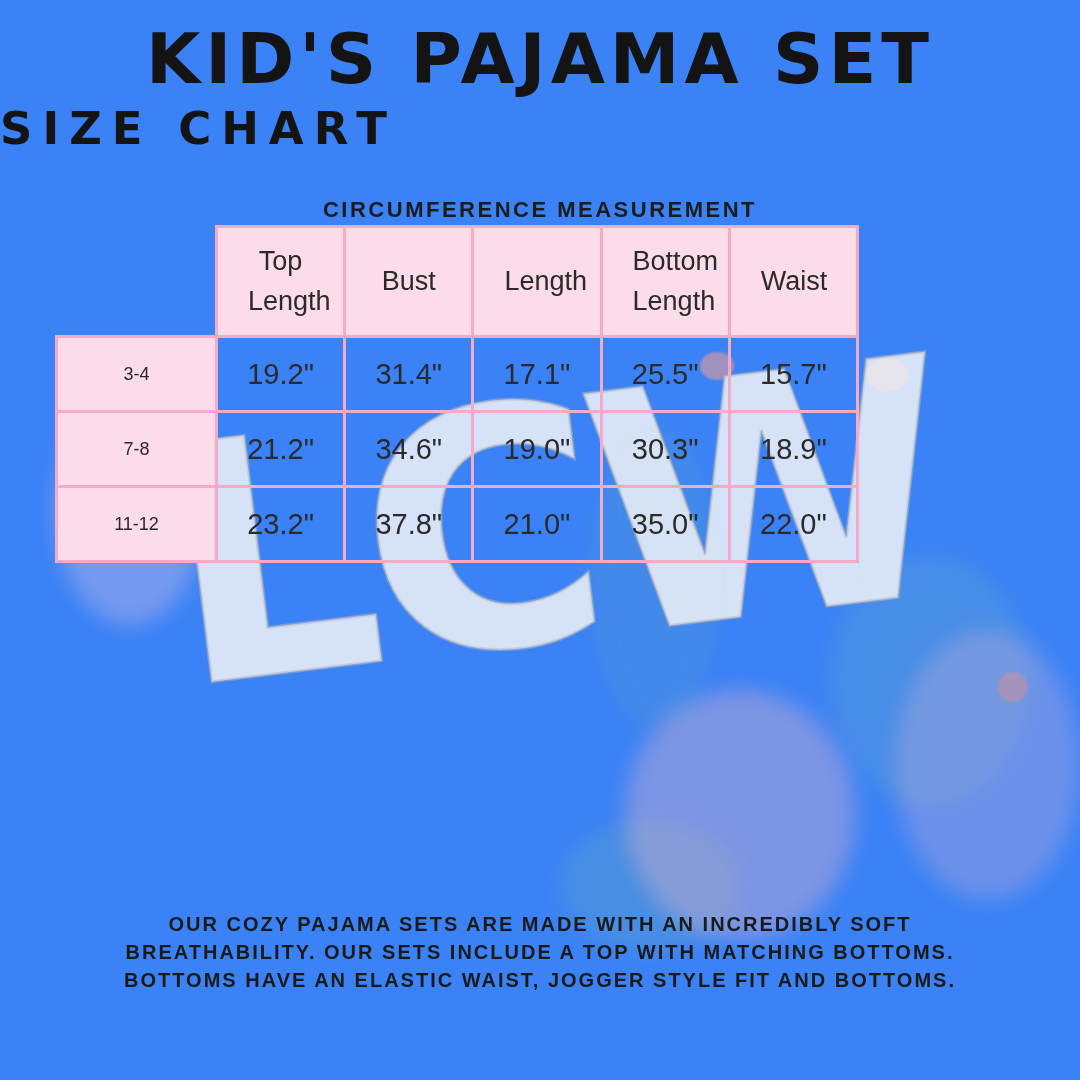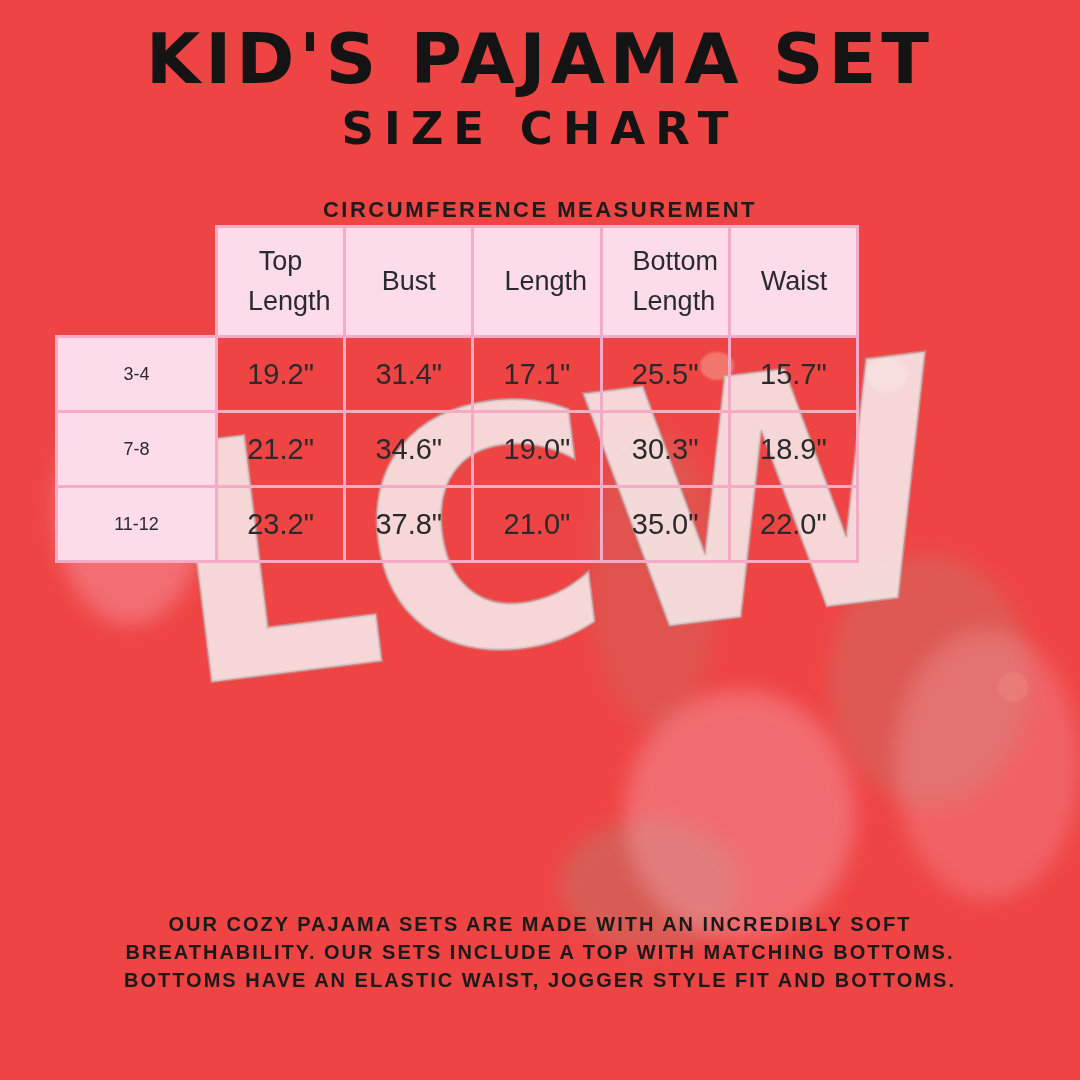--- a/index.html
+++ b/index.html
@@ -1,36 +1,36 @@
 <!DOCTYPE html>
 <html><head>
 <meta charset="utf-8">
 <style>
   html, body { margin: 0; padding: 0; background: #ffffff; }
   .canvas {
     position: relative;
     width: 1080px;
     height: 1080px;
-    background: #ef4444;
+    background: #3b82f6;
     overflow: hidden;
     font-family: "Liberation Sans", sans-serif;
     color: #1c1c1c;
   }
 
   
   .title {
     position: absolute; top: 18px; left: 0; width: 100%;
     text-align: center;
     font-family: "DejaVu Sans", sans-serif;
     font-size: 70px; font-weight: bold; letter-spacing: 5px;
     color: #141414; white-space: nowrap;
   }
   .subtitle {
     position: absolute; top: 102px; left: 0; width: 100%;
-    text-align: center;
+    text-align: left;
     font-family: "DejaVu Sans", sans-serif;
     font-size: 45px; font-weight: bold; letter-spacing: 10px;
     color: #141414; white-space: nowrap;
   }
   .tagline {
     position: absolute; top: 161px; left: 0; width: 100%;
     text-align: center;
     font-size: 22px; font-weight: bold; letter-spacing: 2.5px;
     color: #1c1c1c; white-space: nowrap; margin-top: 36px;
   }

